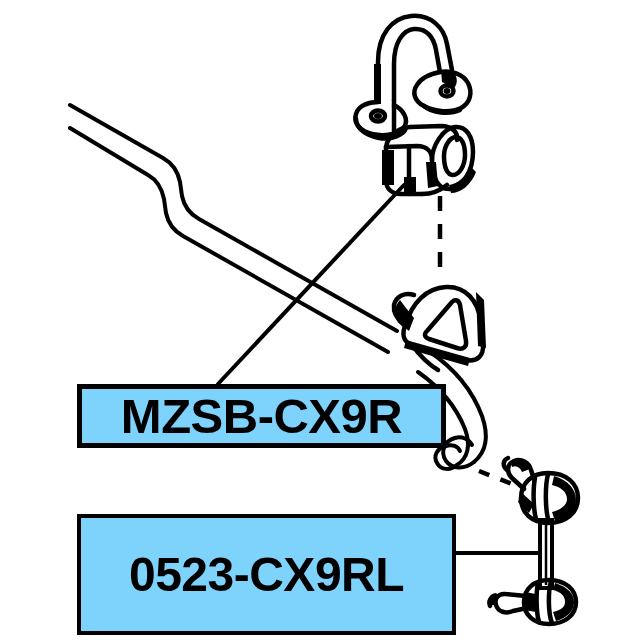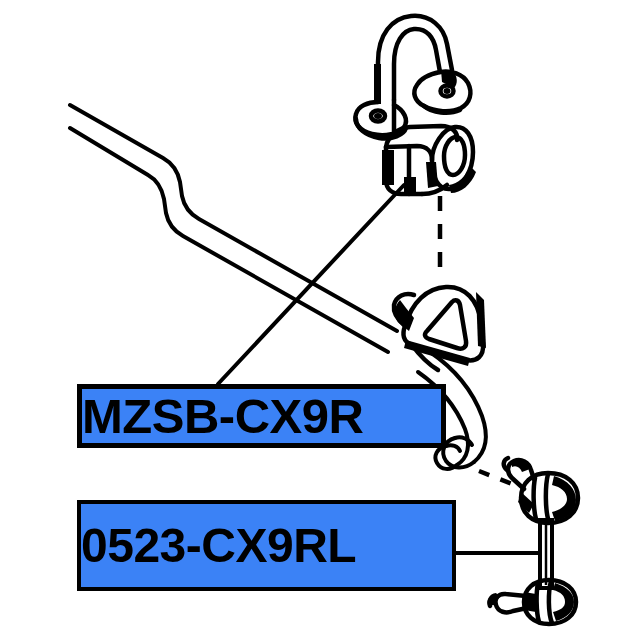--- a/index.html
+++ b/index.html
@@ -28,39 +28,40 @@
     top: 0;
     left: 0;
     width: 640px;
     height: 640px;
     display: block;
   }
   
   .part-label-box {
     position: absolute;
     box-sizing: border-box;
-    background: #3b82f6;
+    background: #7dd3fc;
     border-style: solid;
     border-color: #000000;
     display: flex;
     flex-direction: column;
     justify-content: center;
+    align-items: center;
   }
   #label-box-bushing {
     left: 77px;
     top: 384px;
     width: 369px;
     height: 64px;
     border-width: 5px;
   }
   #label-box-link {
     left: 77px;
-    top: 500px;
+    top: 514px;
     width: 379px;
-    height: 91px;
+    height: 121px;
     border-width: 4px;
   }
   .part-number {
     font-family: "Liberation Sans", sans-serif;
     font-weight: bold;
     color: #000000;
     letter-spacing: -0.5px;
     line-height: 1;
     white-space: nowrap;
   }

